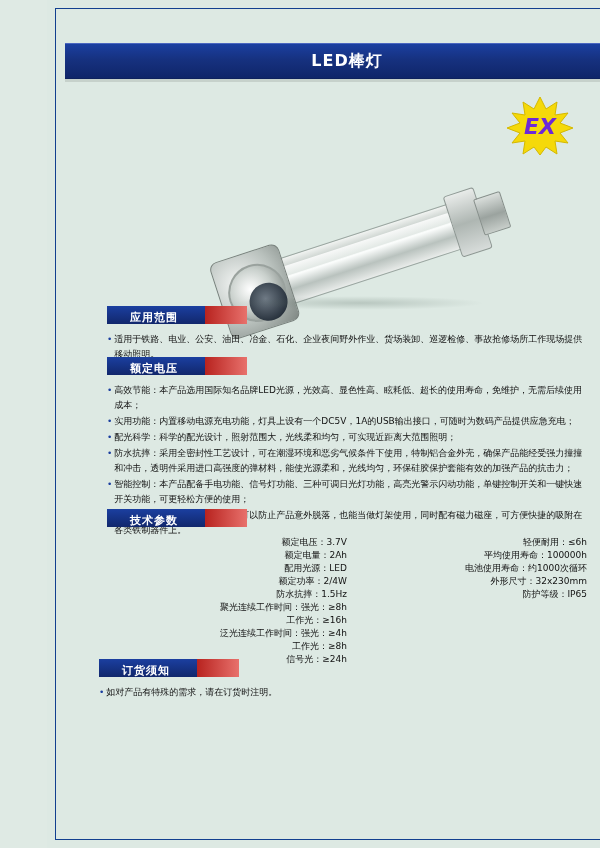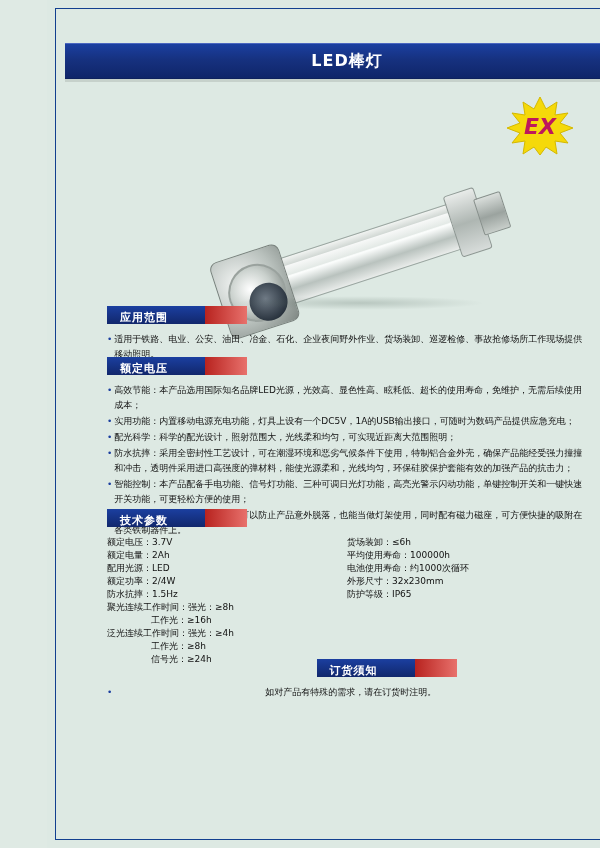--- a/index.html
+++ b/index.html
@@ -39,21 +39,21 @@
   .hero{
     position:absolute;left:18px;top:84px;width:564px;height:205px;
   }
   
   .ex-badge{
     position:absolute;left:440px;top:12px;width:70px;height:60px;
   }
   .ex-text{
     position:absolute;left:0;top:0;width:70px;height:60px;
     display:flex;align-items:center;justify-content:center;
-    font-size:22px;font-weight:bold;color:#be185d;
+    font-size:22px;font-weight:bold;color:#6d28d9;
     font-style:italic;
   }
   
   .lamp{
     position:absolute;left:150px;top:118px;
     width:300px;height:120px;
     transform:rotate(-18deg);
   }
   .tube{
     position:absolute;left:60px;top:30px;width:190px;height:46px;
@@ -119,34 +119,34 @@
   .sec-title .bar{
     position:absolute;left:0;top:0;height:18px;width:98px;
     background:linear-gradient(180deg,#1b3fa0,#11276c);
   }
   .sec-title .tail{
     position:absolute;left:98px;top:0;height:18px;width:42px;
     background:linear-gradient(90deg,#b8231f,#e8716c);
   }
   .sec-title .txt{
     position:relative;z-index:3;color:#fff;font-size:11px;font-weight:bold;
-    line-height:18px;padding-left:13px;letter-spacing:1px;
+    line-height:18px;padding-left:23px;letter-spacing:1px;
   }
   .body-text{
     font-size:9px;color:#111;line-height:15px;margin-top:7px;
   }
   .bullet{display:flex;align-items:flex-start;margin-bottom:1px;}
   .bullet .dot{color:#1b3fa0;margin-right:2px;font-size:9px;line-height:15px;}
   .bullet .t{flex:1;}
   
   .specs{
     position:absolute;left:60px;top:536px;width:480px;
     font-size:9px;color:#111;
   }
-  .spec-cols{display:flex;}
+  .spec-cols{display:flex;text-align:right;}
   .spec-col{width:240px;}
   .spec-row{height:13px;line-height:13px;white-space:nowrap;}
   .spec-row .lab{display:inline-block;}
   .spec-sub{padding-left:44px;}
 </style>
 </head>
 <body>
 
 <div class="page">
 
@@ -250,30 +250,30 @@
         <div class="spec-row"><span class="lab">配用光源：LED</span></div>
         <div class="spec-row"><span class="lab">额定功率：2/4W</span></div>
         <div class="spec-row"><span class="lab">防水抗摔：1.5Hz</span></div>
         <div class="spec-row"><span class="lab">聚光连续工作时间：强光：≥8h</span></div>
         <div class="spec-row spec-sub"><span class="lab">工作光：≥16h</span></div>
         <div class="spec-row"><span class="lab">泛光连续工作时间：强光：≥4h</span></div>
         <div class="spec-row spec-sub"><span class="lab">工作光：≥8h</span></div>
         <div class="spec-row spec-sub"><span class="lab">信号光：≥24h</span></div>
       </div>
       <div class="spec-col">
-        <div class="spec-row"><span class="lab">货场装卸：≤6h</span></div>
+        <div class="spec-row"><span class="lab">轻便耐用：≤6h</span></div>
         <div class="spec-row"><span class="lab">平均使用寿命：100000h</span></div>
         <div class="spec-row"><span class="lab">电池使用寿命：约1000次循环</span></div>
         <div class="spec-row"><span class="lab">外形尺寸：32x230mm</span></div>
         <div class="spec-row"><span class="lab">防护等级：IP65</span></div>
       </div>
     </div>
   </div>
 
-  <div class="sec" style="left:60px;top:659px;width:480px;text-align:center;">
+  <div class="sec" style="left:52px;top:659px;width:480px;">
     <div class="sec-title">
       <span class="bar"></span>
       <span class="tail"></span>
       <span class="txt">订货须知</span>
     </div>
     <div class="body-text">
       <div class="bullet">
         <span class="dot">•</span>
         <span class="t">如对产品有特殊的需求，请在订货时注明。</span>
       </div>

